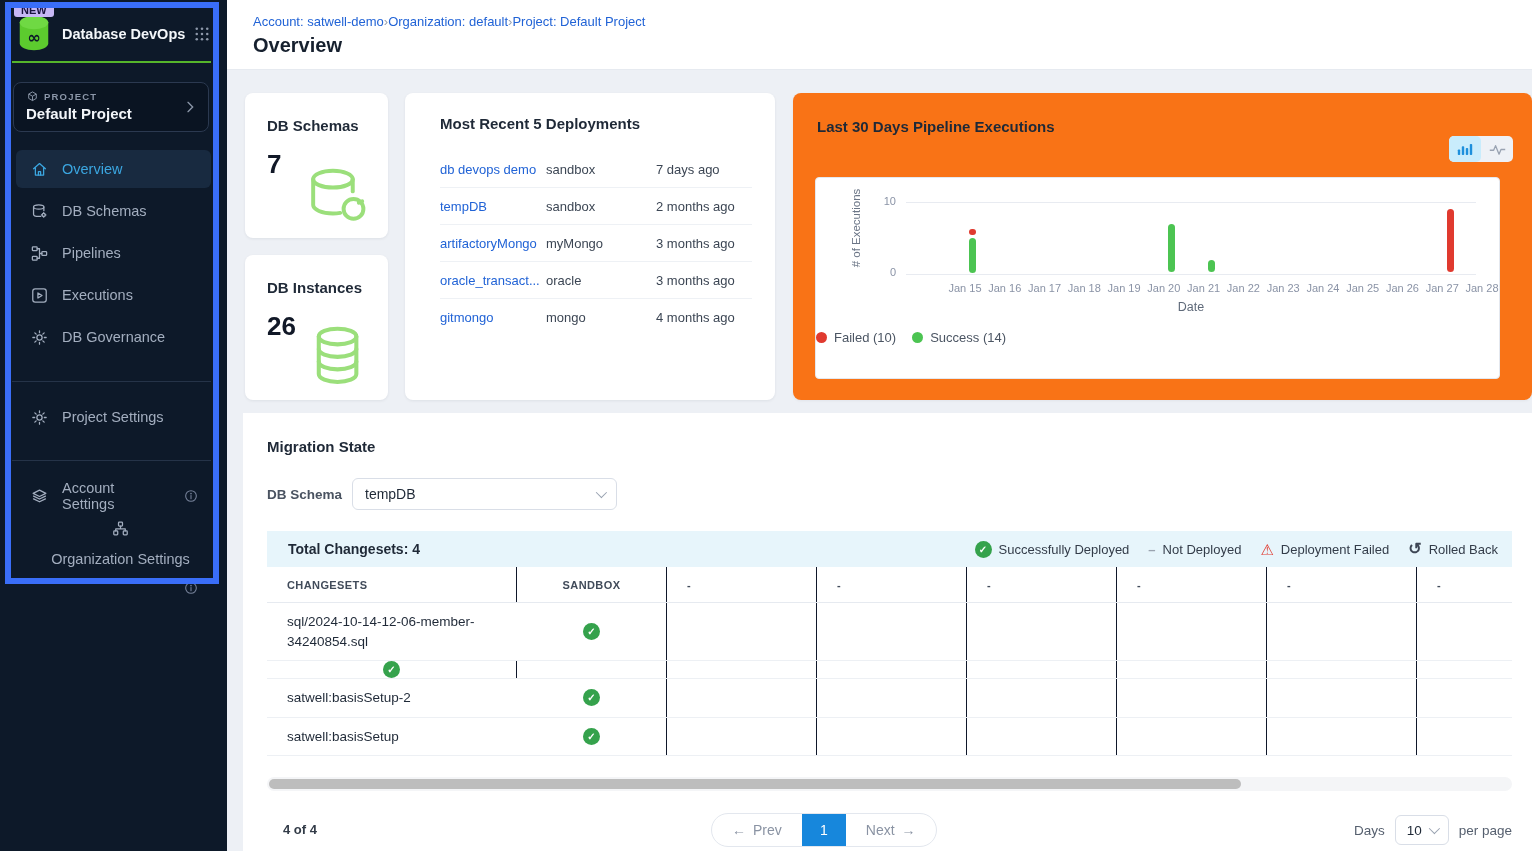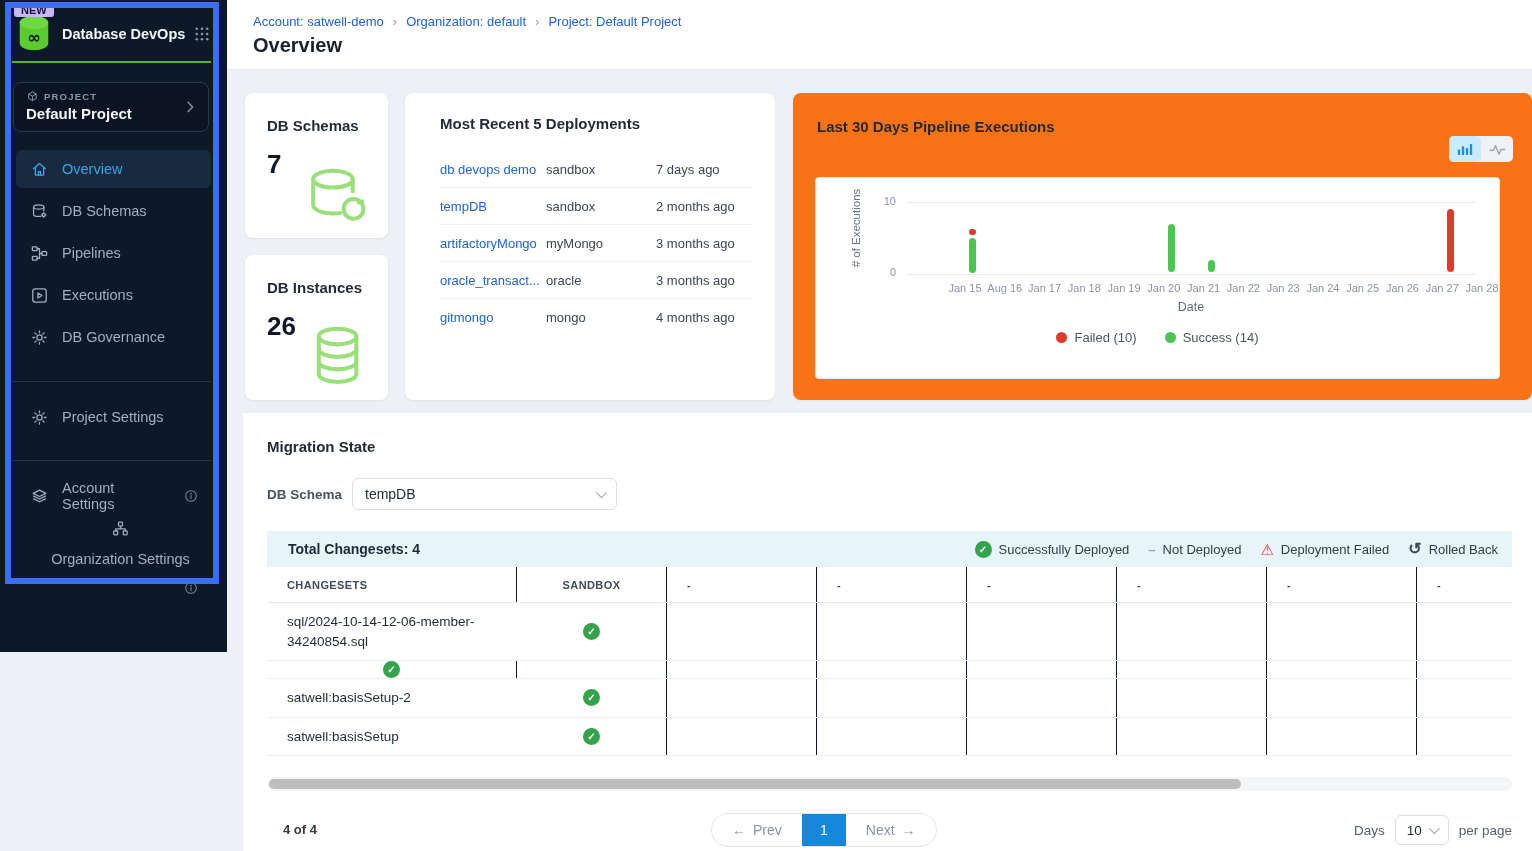--- a/index.html
+++ b/index.html
@@ -5,40 +5,40 @@
   * { box-sizing: border-box; margin: 0; padding: 0; }
   html,body { width:1532px; height:851px; }
   body {
     font-family:"Liberation Sans", sans-serif;
     background:#edf0f5;
     position:relative;
     overflow:hidden;
     color:#1f2937;
   }
   
-  .sidebar { position:absolute; left:0; top:0; width:227px; height:652px; background:#0d1929; z-index:1; }
+  .sidebar { position:absolute; left:0; top:0; width:227px; height:851px; background:#0d1929; z-index:1; }
   .annotation-box { position:absolute; left:5px; top:2px; width:214px; height:582px; border:6px solid #3a6ef8; z-index:6; pointer-events:none; }
   .new-badge { position:absolute; left:14px; top:3px; background:#c7b8f5; color:#1b1440; font-size:11px; font-weight:bold; padding:1px 7px; border-radius:3px; z-index:4; }
   .brand-row { position:absolute; left:15px; top:14px; width:196px; height:40px; display:flex; align-items:center; z-index:3; }
   .logo { width:38px; height:40px; flex:0 0 38px; }
   .brand-name { color:#f4f7fa; font-weight:bold; font-size:14.5px; margin-left:9px; flex:1; }
   .grid-icon { color:#8d98aa; cursor:pointer; }
   .green-line { position:absolute; left:12px; top:61px; width:199px; height:2px; background:#55b52b; }
   .project-box { position:absolute; left:13px; top:82px; width:196px; height:50px; background:#0a1422; border:1px solid #2b3950; border-radius:8px; padding:7px 12px; cursor:pointer; }
   .project-label { display:flex; align-items:center; gap:5px; color:#8b96a8; font-size:9.5px; font-weight:bold; letter-spacing:1.2px; }
   .project-name { color:#f2f5f9; font-size:15px; font-weight:bold; margin-top:2px; }
   .project-chevron { position:absolute; right:10px; top:16px; color:#8b96a8; }
   .nav-item { position:absolute; left:16px; width:195px; height:38px; display:flex; align-items:center; gap:13px; padding-left:14px; color:#a3aebf; font-size:14.5px; border-radius:6px; cursor:pointer; }
   .nav-item.active { background:#182a40; color:#3ba6e0; }
   .nav-item .ic { display:flex; align-items:center; }
   .nav-item .info { margin-left:auto; margin-right:12px; color:#76829a; display:flex; }
   .side-divider { position:absolute; left:12px; width:199px; height:1px; background:#253348; }
   
   .main-header { position:absolute; left:227px; top:0; width:1305px; height:70px; background:#ffffff; border-bottom:1px solid #e6eaf0; z-index:2; }
-  .breadcrumb { position:absolute; left:26px; top:14px; display:flex; align-items:center; gap:9px; font-size:13px; }
+  .breadcrumb { position:absolute; left:26px; top:14px; display:flex; align-items:center; font-size:13px; }
   .crumb { color:#2163d6; text-decoration:none; cursor:pointer; }
   .crumb-sep { color:#98a1b0; font-size:13px; }
   .page-title { position:absolute; left:26px; top:34px; font-size:20px; font-weight:bold; color:#16202e; }
   
   .card { position:absolute; background:#fff; border-radius:8px; box-shadow:0 1px 3px rgba(16,24,40,.07); }
   .stat-card-title { position:absolute; left:22px; top:24px; font-size:15px; font-weight:bold; color:#1f2937; }
   .stat-card-value { position:absolute; left:22px; top:56px; font-size:26px; font-weight:bold; color:#111827; }
   .stat-icon { position:absolute; right:4px; bottom:4px; }
   #card-schemas { left:245px; top:93px; width:143px; height:145px; overflow:hidden; }
   #card-instances { left:245px; top:255px; width:143px; height:145px; overflow:hidden; }
@@ -56,21 +56,21 @@
   .chart-toggle { position:absolute; right:19px; top:43px; width:64px; height:26px; background:#eef1f6; border-radius:5px; display:flex; }
   .toggle-seg { flex:1; display:flex; align-items:center; justify-content:center; border-radius:5px; cursor:pointer; }
   .toggle-seg.active { background:#c9ecfc; }
   .plot-box { position:absolute; left:22px; top:84px; width:685px; height:202px; background:#fff; border:1px solid #e4e8ef; border-radius:4px; }
   .gridline { position:absolute; left:90px; width:570px; height:1px; background:#e8ebf1; }
   .ytick { position:absolute; left:58px; width:22px; text-align:right; font-size:11px; color:#8a93a6; }
   .ylabel { position:absolute; left:14px; top:30px; width:80px; height:40px; transform:rotate(-90deg); transform-origin:50% 50%; font-size:11.5px; color:#6b7586; text-align:center; line-height:1.2; }
   .xtick { position:absolute; transform:translateX(-50%); font-size:11px; color:#8a93a6; top:104px; white-space:nowrap;margin-left:32px; }
   .xlabel { position:absolute; left:90px; width:570px; top:122px; text-align:center; font-size:12.5px; color:#5f6a7a; }
   .bar { position:absolute; width:7px; border-radius:3.5px; }
-  .chart-legend { position:absolute; left:0; width:100%; top:152px; display:flex; justify-content:center; gap:28px; }
+  .chart-legend { position:absolute; left:0; width:100%; top:152px; display:flex; justify-content:flex-start; gap:16px; }
   .cl-item { display:flex; align-items:center; gap:7px; font-size:13px; color:#4b5563; cursor:pointer; }
   .cl-dot { width:11px; height:11px; border-radius:50%; }
   
   .panel { position:absolute; left:243px; top:413px; width:1289px; height:438px; background:#fff; }
   .mig-title { position:absolute; left:24px; top:25px; font-size:15px; font-weight:bold; }
   .mig-schema-label { position:absolute; left:24px; top:74px; font-size:13.5px; color:#4a5361; font-weight:bold; }
   .mig-select { position:absolute; left:109px; top:65px; width:265px; height:32px; border:1px solid #d9dee7; border-radius:6px; background:#fff; display:flex; align-items:center; padding:0 12px; font-size:14px; color:#1f2937; cursor:pointer; }
   .mig-select .cvd { margin-left:auto; }
   .cvd { width:8px; height:8px; border-right:1.6px solid #98a1b0; border-bottom:1.6px solid #98a1b0; transform:rotate(45deg) translateY(-2px); }
   .cyan-bar { position:absolute; left:24px; top:118px; width:1245px; height:36px; background:#e7f5fb; display:flex; align-items:center; }
@@ -350,21 +350,21 @@
     <div class="xlabel">Date</div>
     <div id="chart-bars">
         <div class="bar" style="left: 153.27px; top: 60px; height: 34.5px; background: rgb(76, 196, 82);"></div>
         <div class="bar" style="left: 153.27px; top: 51.3px; height: 5.7px; background: rgb(224, 58, 47);"></div>
         <div class="bar" style="left: 352.12px; top: 45.6px; height: 48.9px; background: rgb(76, 196, 82);"></div>
         <div class="bar" style="left: 391.89px; top: 81.6px; height: 12.9px; background: rgb(76, 196, 82);"></div>
         <div class="bar" style="left: 630.51px; top: 31.2px; height: 63.3px; background: rgb(224, 58, 47);"></div>
       </div>
     <div id="chart-xticks">
         <span class="xtick" style="left: 117px;">Jan 15</span>
-        <span class="xtick" style="left: 156.77px;">Aug 16</span>
+        <span class="xtick" style="left: 156.77px;">Jan 16</span>
         <span class="xtick" style="left: 196.54px;">Jan 17</span>
         <span class="xtick" style="left: 236.31px;">Jan 18</span>
         <span class="xtick" style="left: 276.08px;">Jan 19</span>
         <span class="xtick" style="left: 315.85px;">Jan 20</span>
         <span class="xtick" style="left: 355.62px;">Jan 21</span>
         <span class="xtick" style="left: 395.39px;">Jan 22</span>
         <span class="xtick" style="left: 435.16px;">Jan 23</span>
         <span class="xtick" style="left: 474.93px;">Jan 24</span>
         <span class="xtick" style="left: 514.7px;">Jan 25</span>
         <span class="xtick" style="left: 554.47px;">Jan 26</span>

